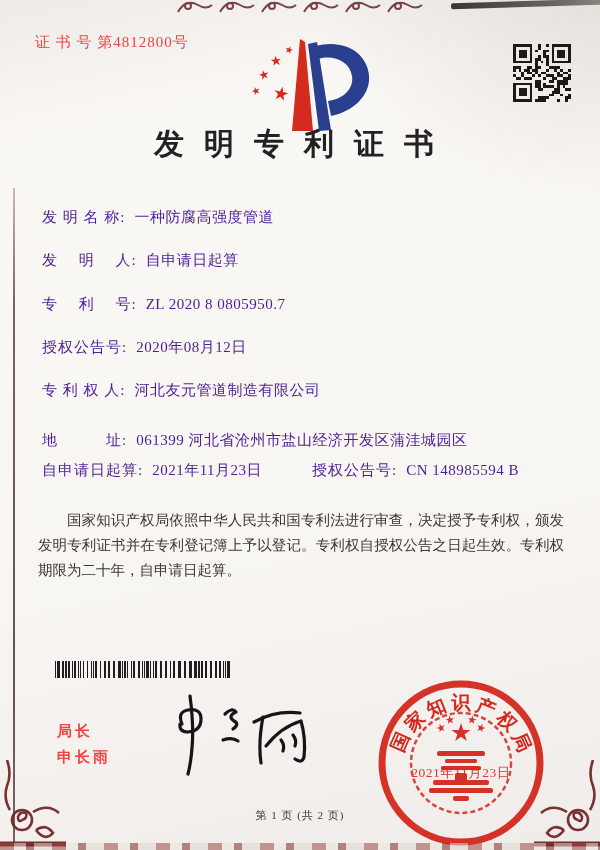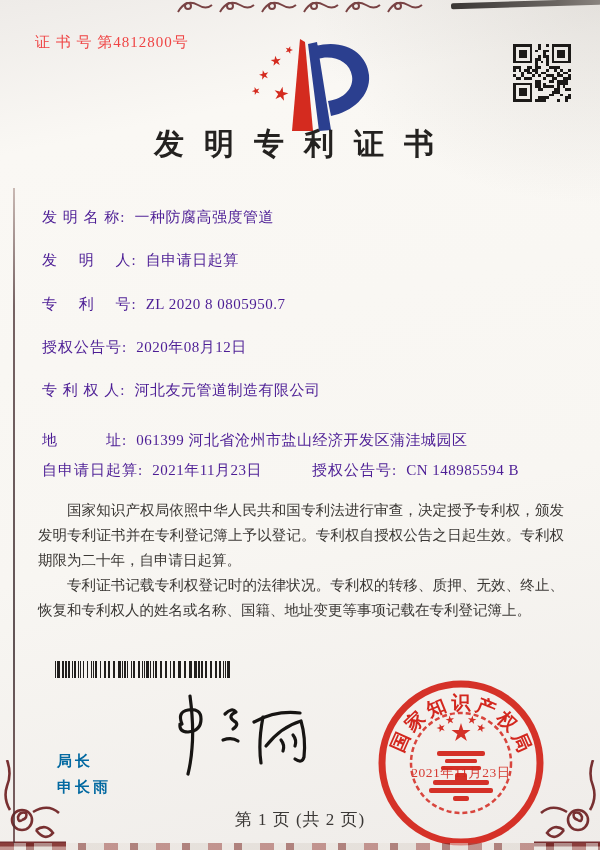--- a/index.html
+++ b/index.html
@@ -36,33 +36,33 @@
   .title{left:0;right:0;top:124px;text-align:center;font-size:30px;font-weight:700;
     letter-spacing:20px;padding-left:8px;color:#242220;white-space:nowrap;}
 
   .field-row{left:42px;font-size:15px;white-space:nowrap;color:#4c1d95;}
   .field-row .lbl{letter-spacing:1px;}
   .field-row .val{margin-left:9px;letter-spacing:.5px;}
   .grant-no{left:312px;top:461px;}
 
   .body-text{left:38px;top:498px;width:526px;font-size:14.5px;line-height:25px;
     text-align:justify;color:#3a3734;}
-  .body-text p{text-indent:2em;}
+  .body-text p{text-indent:2em;margin-top:10px;}
 
   .barcode{left:55px;top:661px;width:182px;height:17px;}
 
-  .signer{left:57px;font-size:15px;font-weight:700;color:#0369a1;
-    font-family:"Liberation Sans","DejaVu Sans",sans-serif;letter-spacing:3px;margin-top:30px;}
+  .signer{left:57px;font-size:15px;font-weight:700;color:#ef4444;
+    font-family:"Liberation Sans","DejaVu Sans",sans-serif;letter-spacing:3px;}
   .signer-title{top:722px;}
   .signer-name{top:748px;}
   .signature{left:162px;top:686px;width:175px;height:95px;}
 
   .seal{left:374px;top:676px;width:174px;height:174px;}
 
-  .footer{left:0;right:0;top:808px;text-align:center;font-size:17px;color:#3b3836;letter-spacing:1px;}
+  .footer{left:0;right:0;top:808px;text-align:center;font-size:11px;color:#3b3836;letter-spacing:1px;}
 
   .corner-ornament{top:760px;width:66px;height:90px;}
   .corner-left{left:0;}
   .corner-right{left:534px;transform:scaleX(-1);}
   .left-edge{left:13px;top:188px;width:2px;height:657px;opacity:.75;
     background:linear-gradient(#b9a49e 0%, #4a3133 18%, #301f22 70%, #552f31 100%);}
   .bottom-strip{left:0;top:843px;width:600px;height:7px;opacity:.55;
     background:repeating-linear-gradient(90deg,#9b4a44 0 14px,#e8e2dc 14px 26px,#7a2a24 26px 34px,#ddd6cf 34px 52px);}
 </style>
 </head>
@@ -261,21 +261,20 @@
 </div>
 <div class="abs field-row" style="top:461px">
   <span class="lbl">自申请日起算:</span><span class="val">2021年11月23日</span>
 </div>
 <div class="abs field-row grant-no">
   <span class="lbl">授权公告号:</span><span class="val">CN 148985594 B</span>
 </div>
 
 <div class="abs body-text">
   <p>国家知识产权局依照中华人民共和国专利法进行审查，决定授予专利权，颁发发明专利证书并在专利登记簿上予以登记。专利权自授权公告之日起生效。专利权期限为二十年，自申请日起算。</p>
-  <p>专利证书记载专利权登记时的法律状况。专利权的转移、质押、无效、终止、恢复和专利权人的姓名或名称、国籍、地址变更等事项记载在专利登记簿上。</p>
 </div>
 
 <svg class="abs barcode" id="barcode" viewBox="0 0 182 17" preserveAspectRatio="none">
     <rect x="0" y="0" width="1" height="17" fill="#211f1d"></rect>
     <rect x="2" y="0" width="3" height="17" fill="#211f1d"></rect>
     <rect x="7" y="0" width="2" height="17" fill="#211f1d"></rect>
     <rect x="10" y="0" width="2" height="17" fill="#211f1d"></rect>
     <rect x="13" y="0" width="2" height="17" fill="#211f1d"></rect>
     <rect x="17" y="0" width="1" height="17" fill="#211f1d"></rect>
     <rect x="19" y="0" width="2" height="17" fill="#211f1d"></rect>

